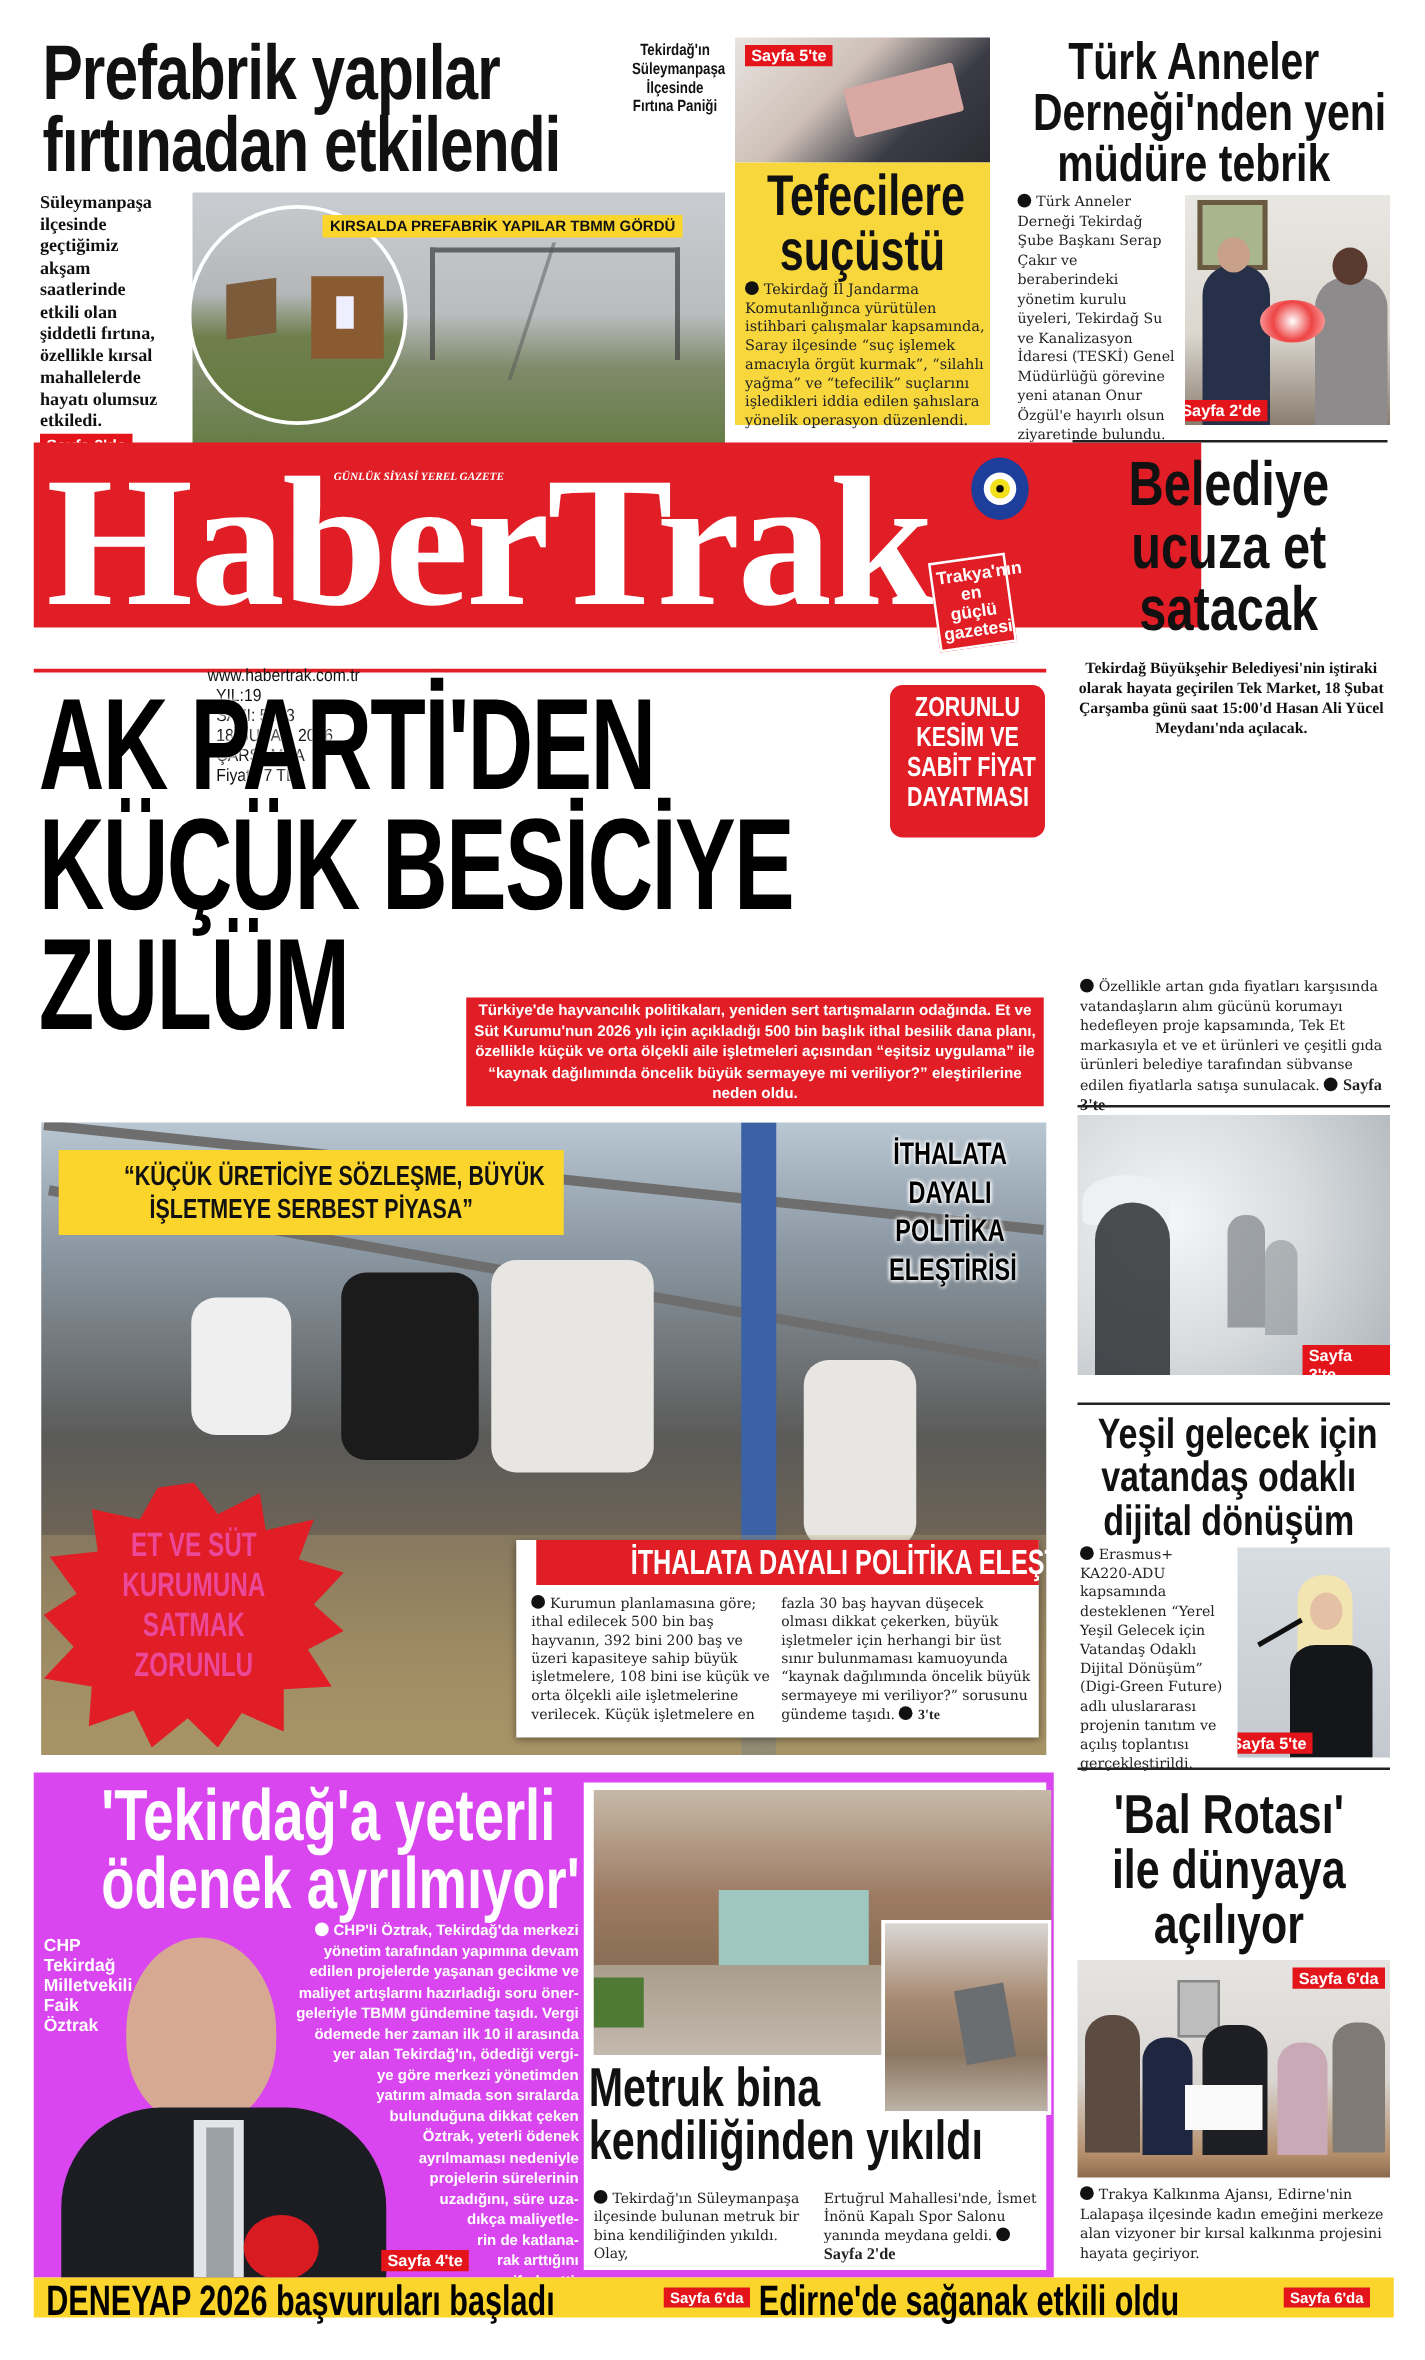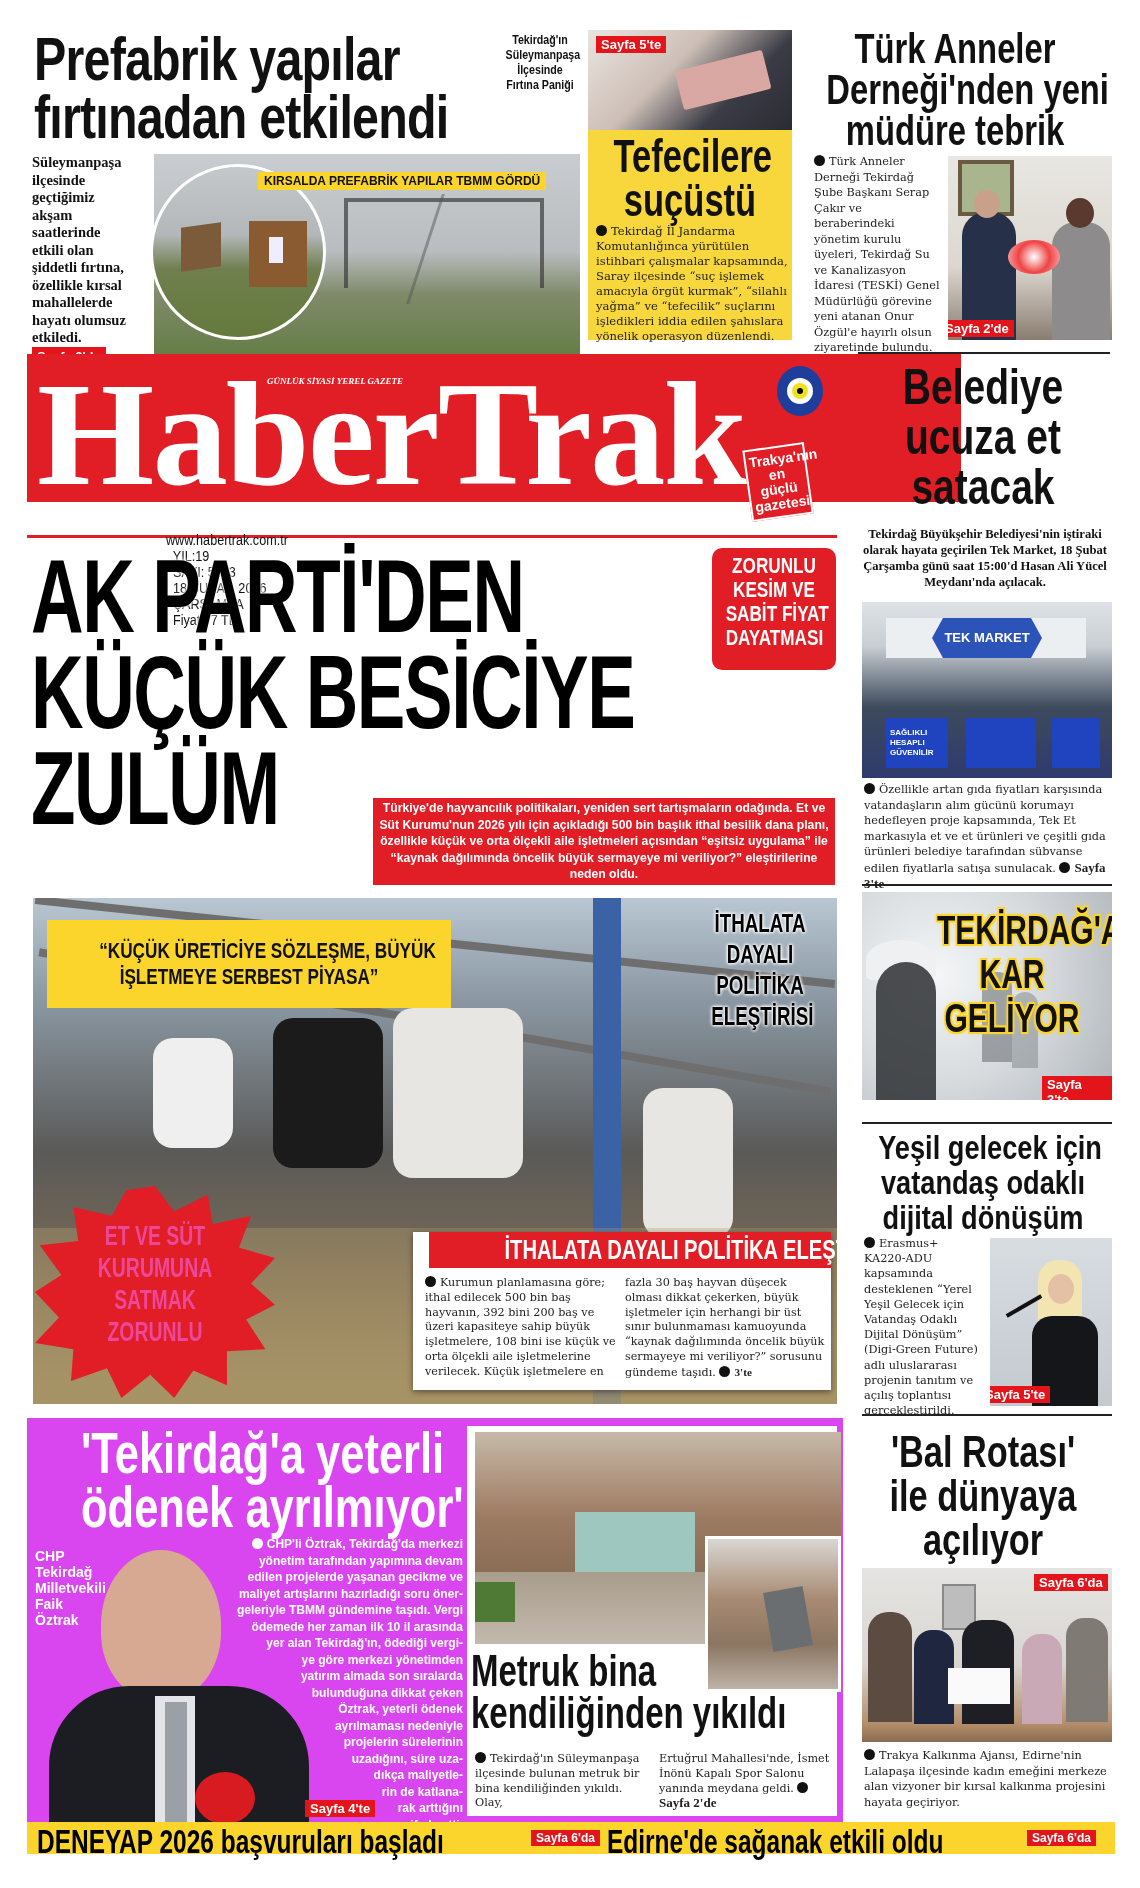--- a/index.html
+++ b/index.html
@@ -33,21 +33,21 @@
   .mast-info { font-size: 14px; color: #111; white-space: pre; }
   .trakya-badge { background: #e11d25; border: 2px solid #fff; color: #fff; font-weight: bold; font-size: 14px; line-height: 15px; text-align: center; transform: rotate(-8deg); padding: 4px 3px; }
 
   
   .main-hl { font-size: 104px; font-weight: 900; line-height: 96px; letter-spacing: -2px; color: #000; transform: scaleX(0.70); transform-origin: left top; white-space: nowrap; text-shadow: 0 0 6px #fff, 0 0 3px #fff; }
   .red-stamp { background: #e11d25; color: #fff; font-weight: 900; text-align: center; border-radius: 10px; box-shadow: 0 0 0 3px #fff; }
   .red-stamp div { transform: scaleX(0.78); font-size: 22px; line-height: 24px; white-space: nowrap; }
   .red-lede { background: #e11d25; color: #fff; font-weight: bold; font-size: 12.2px; line-height: 16.5px; padding: 2px 4px; text-align: center; }
 
   .cow-photo { background: linear-gradient(180deg, #b9c7d2 0%, #8b98a3 20%, #5a5a58 50%, #7a6a55 75%, #9b8a6a 100%); }
-  .yellow-quote { background: #fbd52c; font-weight: 900; font-size: 22px; line-height: 26px; text-align: center; padding: 18px 10px; }
+  .yellow-quote { background: #fbd52c; font-weight: 900; font-size: 22px; line-height: 26px; text-align: center; padding: 8px 10px; }
   .yellow-quote span { display: block; transform: scaleX(0.78); white-space: nowrap; }
   .white-stack { font-weight: 900; font-size: 25px; line-height: 31px; text-align: center; color: #000; text-shadow: 0 0 4px #fff, 0 0 4px #fff, 0 0 4px #fff; }
   .white-stack div { transform: scaleX(0.75); white-space: nowrap; }
   .starburst { background: #e11d25; clip-path: polygon(50% 0%, 58% 12%, 72% 4%, 74% 18%, 90% 14%, 85% 29%, 100% 34%, 90% 46%, 100% 56%, 88% 63%, 96% 77%, 80% 78%, 80% 94%, 66% 87%, 58% 100%, 48% 89%, 36% 100%, 30% 86%, 15% 92%, 16% 77%, 0% 74%, 10% 62%, 0% 50%, 11% 42%, 2% 28%, 18% 26%, 16% 10%, 32% 14%, 38% 2%);
   }
   .burst-text { color: #ec4899; font-weight: 900; font-size: 27px; line-height: 32px; text-align: center; }
   .burst-text div { transform: scaleX(0.72); white-space: nowrap; }
   .ith-box { background: #fff; box-shadow: 0 2px 6px rgba(0,0,0,0.45); padding-left: 16px; }
   .ith-head { background: #e11d25; color: #fff; font-weight: 900; font-size: 28px; line-height: 36px; text-align: center; }
   .ith-head span { display: inline-block; transform: scaleX(0.72); white-space: nowrap; }
@@ -231,42 +231,30 @@
 
 <aside class="abs" style="left:852px;top:350px;width:262px;height:1470px;">
   <div class="divider" style="left:6px;top:2px;width:252px;"></div>
 
   <div class="abs r-title" style="left:0;top:12px;width:262px;">
     <div>Belediye</div>
     <div>ucuza et</div>
     <div>satacak</div>
   </div>
   <div class="abs r-sub" style="left:10px;top:176px;width:246px;">Tekirdağ Büyükşehir Belediyesi'nin iştiraki olarak hayata geçirilen Tek Market, 18 Şubat Çarşamba günü saat 15:00'd Hasan Ali Yücel Meydanı'nda açılacak.</div>
-  <div class="abs photo" style="left:10px;top:252px;width:250px;height:176px;background:linear-gradient(180deg,#dfe3e7 0%,#c9ced3 25%,#3d4a5c 60%,#2e3b6e 100%);">
-    <div class="abs" style="left:24px;top:16px;width:200px;height:40px;background:#eceff2;"></div>
-    <div class="abs" style="left:70px;top:16px;width:110px;height:40px;background:#2c53b8;color:#fff;font-weight:bold;font-size:13px;line-height:40px;text-align:center;clip-path:polygon(10% 0,90% 0,100% 50%,90% 100%,10% 100%,0 50%);">TEK MARKET</div>
-    <div class="abs" style="left:24px;top:116px;width:62px;height:50px;background:#2043c0;color:#fff;font-size:8px;font-weight:bold;line-height:10px;padding:10px 4px;">SAĞLIKLI HESAPLI GÜVENİLİR</div>
-    <div class="abs" style="left:104px;top:116px;width:70px;height:50px;background:#2043c0;"></div>
-    <div class="abs" style="left:190px;top:116px;width:48px;height:50px;background:#2043c0;"></div>
-  </div>
   <div class="abs r-body" style="left:12px;top:432px;width:248px;">
     <span class="bullet"></span><span>Özellikle artan gıda fiyatları karşısında vatandaşların alım gücünü korumayı hedefleyen proje kapsamında, Tek Et markasıyla et ve et ürünleri ve çeşitli gıda ürünleri belediye tarafından sübvanse edilen fiyatlarla satışa sunulacak.</span> <span class="bullet"></span><b class="tiny-serif" style="font-size:13px;">Sayfa 3'te</b>
   </div>
   <div class="divider" style="left:10px;top:534px;width:250px;"></div>
 
   <div class="abs photo snow-photo" style="left:10px;top:542px;width:250px;height:208px;">
     <div class="abs" style="left:4px;top:48px;width:70px;height:40px;border-radius:50% 50% 10% 10%;background:#eef0f2;"></div>
     <div class="abs" style="left:14px;top:70px;width:60px;height:140px;background:#2d2f33;border-radius:30px 30px 0 0;opacity:0.85;"></div>
     <div class="abs" style="left:120px;top:80px;width:30px;height:90px;background:#6e7378;border-radius:14px 14px 0 0;opacity:0.6;"></div>
     <div class="abs" style="left:150px;top:100px;width:26px;height:76px;background:#7e8388;border-radius:14px 14px 0 0;opacity:0.5;"></div>
-    <div class="abs kar-text" style="left:50px;top:16px;width:200px;">
-      <div>TEKİRDAĞ'A</div>
-      <div>KAR</div>
-      <div>GELİYOR</div>
-    </div>
     <span class="abs badge-red" style="left:180px;top:184px;">Sayfa 3'te</span>
   </div>
   <div class="divider" style="left:10px;top:772px;width:250px;"></div>
 
   <div class="abs y-title" style="left:0;top:780px;width:262px;">
     <div>Yeşil gelecek için</div>
     <div>vatandaş odaklı</div>
     <div>dijital dönüşüm</div>
   </div>
   <div class="abs r-body" style="left:12px;top:886px;width:118px;font-size:11.3px;line-height:15.2px;">

